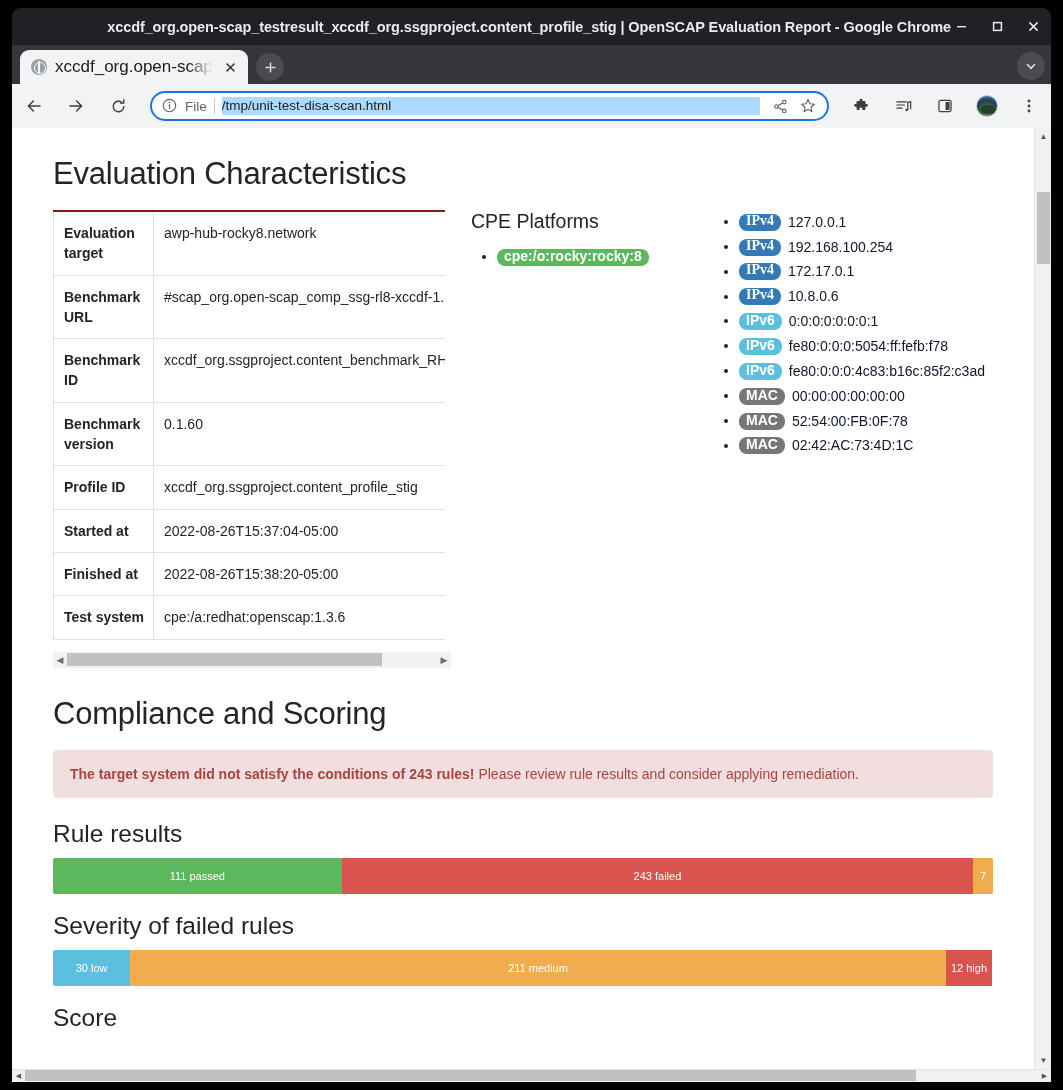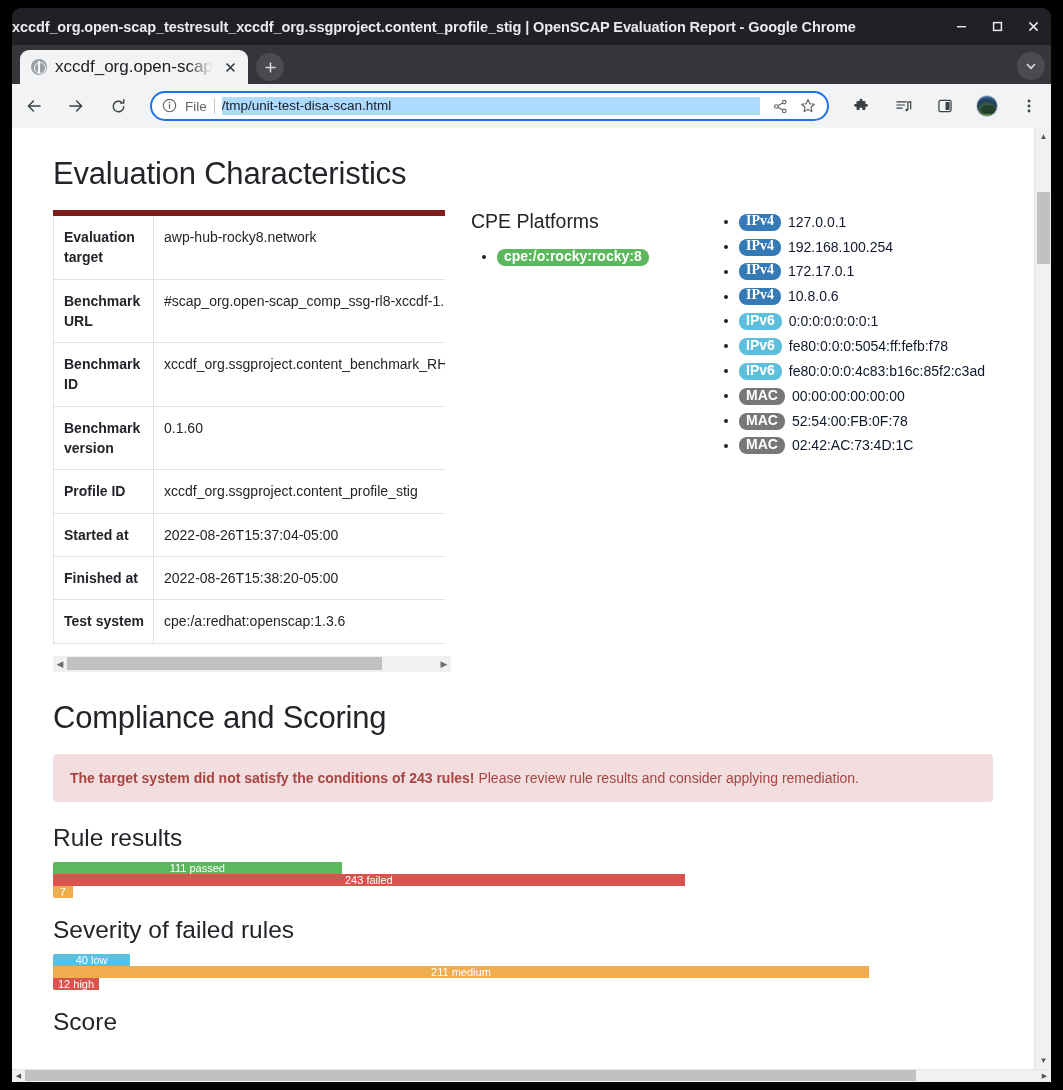--- a/index.html
+++ b/index.html
@@ -28,21 +28,21 @@
     overflow: hidden;
   }
 
   
   .titlebar {
     position: relative;
     height: 37px;
     background: #202124;
     display: flex;
     align-items: center;
-    justify-content: flex-start;
+    justify-content: flex-end;
   }
   .titlebar-text {
     color: #e8eaed;
     font-size: 14.5px;
     font-weight: 700;
     white-space: nowrap;
     letter-spacing: -0.1px;
     padding-right: 100px;
   }
   .wincontrols {
@@ -251,21 +251,21 @@
     line-height: 1.45;
     word-wrap: break-word;
   }
   table.ec th {
     width: 100px;
     font-weight: 700;
     text-align: left;
     color: #212529;
   }
   table.ec td { color: #212529; }
-  table.ec tr:first-child th, table.ec tr:first-child td { border-top: 6px solid #7f1d1d; }
+  table.ec tr:first-child th, table.ec tr:first-child td { border-top: 2px solid #7f1d1d; }
 
   .hscroll {
     width: 398px;
     height: 16px;
     margin-top: 12px;
     background: #f1f1f1;
     position: relative;
     display: flex;
     align-items: center;
   }
@@ -316,21 +316,20 @@
   
   .pbar {
     display: flex;
     height: 36px;
     width: 940px;
     border-radius: 2px;
     overflow: hidden;
     font-size: 11px;
     color: #fff;
     margin-bottom: 4px;
-    flex-direction: column;
   }
   .pseg {
     display:flex;
     align-items:center;
     justify-content:center;
     overflow:hidden;
     white-space:nowrap;
   }
   .s-pass { background:#5cb85c; }
   .s-fail { background:#d9534f; }
@@ -593,21 +592,21 @@
 
         <h2 class="sub">Rule results</h2>
         <div class="pbar">
           <div class="pseg s-pass" style="width:30.7%">111 passed</div>
           <div class="pseg s-fail" style="width:67.2%">243 failed</div>
           <div class="pseg s-other" style="width:2.1%">7</div>
         </div>
 
         <h2 class="sub">Severity of failed rules</h2>
         <div class="pbar">
-          <div class="pseg s-low" style="width:8.2%">40 low</div>
+          <div class="pseg s-low" style="width:8.2%">30 low</div>
           <div class="pseg s-med" style="width:86.8%">211 medium</div>
           <div class="pseg s-high" style="width:4.9%">12 high</div>
         </div>
 
         <h2 class="sub">Score</h2>
 
       </div>
     </div>
 
     <div class="vscroll">

